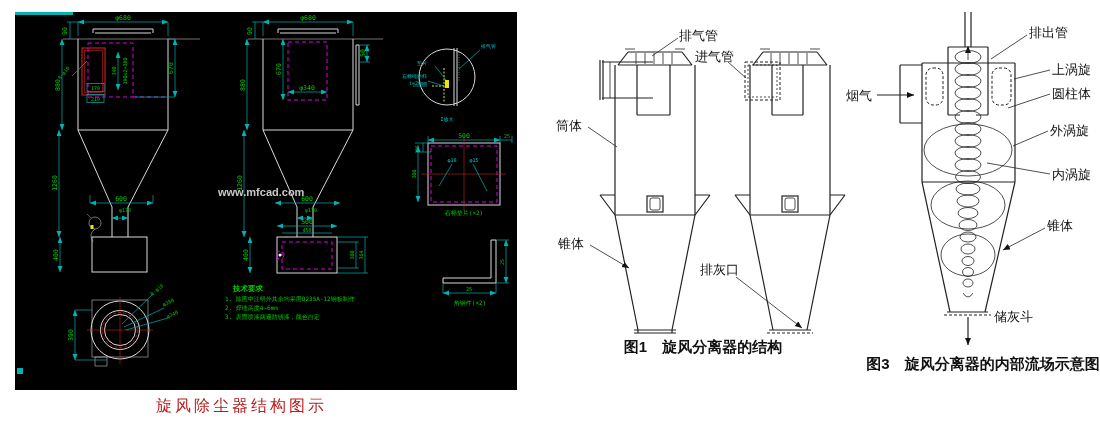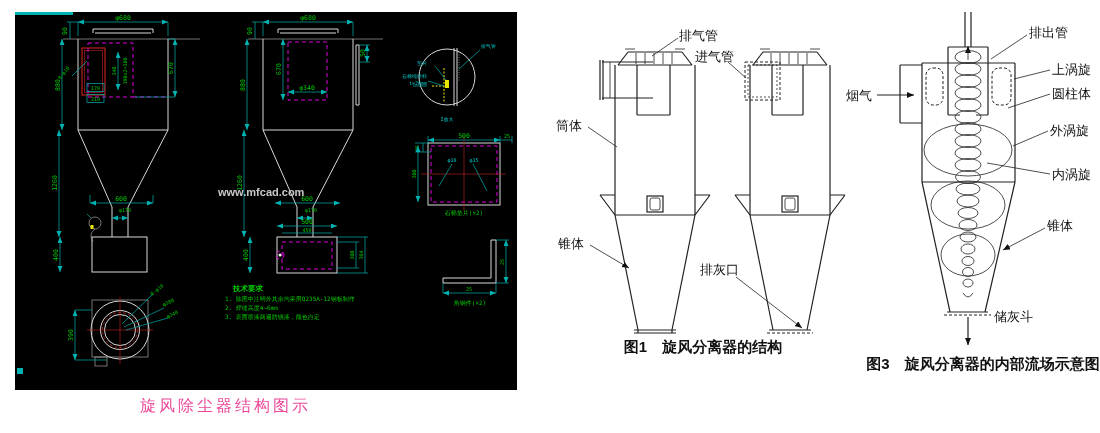--- a/index.html
+++ b/index.html
@@ -1,21 +1,21 @@
 <!DOCTYPE html>
 <html><head>
 <meta charset="utf-8">
 <style>
   html,body{margin:0;padding:0;background:#ffffff;}
   #stage{position:relative;width:1100px;height:433px;background:#ffffff;overflow:hidden;
          font-family:"Liberation Sans",sans-serif;}
   #cadwrap{position:absolute;left:15px;top:12px;width:502px;height:378px;}
   #rightwrap{position:absolute;left:540px;top:0;width:560px;height:433px;}
-  #leftcap{position:absolute;left:140px;top:396px;font-family:"Liberation Serif",serif;
-           font-size:16px;color:#ec4899;letter-spacing:3px;}
+  #leftcap{position:absolute;left:156px;top:396px;font-family:"Liberation Serif",serif;
+           font-size:16px;color:#b91c1c;letter-spacing:3px;}
   svg text{font-family:"DejaVu Sans Mono",monospace;}
   .dt{fill:#00cc00;font-size:6.5px;}
   .dts{fill:#00cc00;font-size:5px;}
   .cy{fill:#00cccc;font-size:5px;}
   .gn{fill:#00cc00;font-size:6px;}
   .gnt{fill:#00cc00;font-size:7.5px;font-weight:bold;}
   .wm{fill:#c9c9c9;font-size:11px;font-weight:bold;font-family:"Liberation Sans",sans-serif;}
   .sw{stroke:#d9d9d9;stroke-width:1;fill:none;}
   .swt{stroke:#bfbfbf;stroke-width:.6;fill:none;}
   .sc{stroke:#00b2b2;stroke-width:.7;fill:none;}

